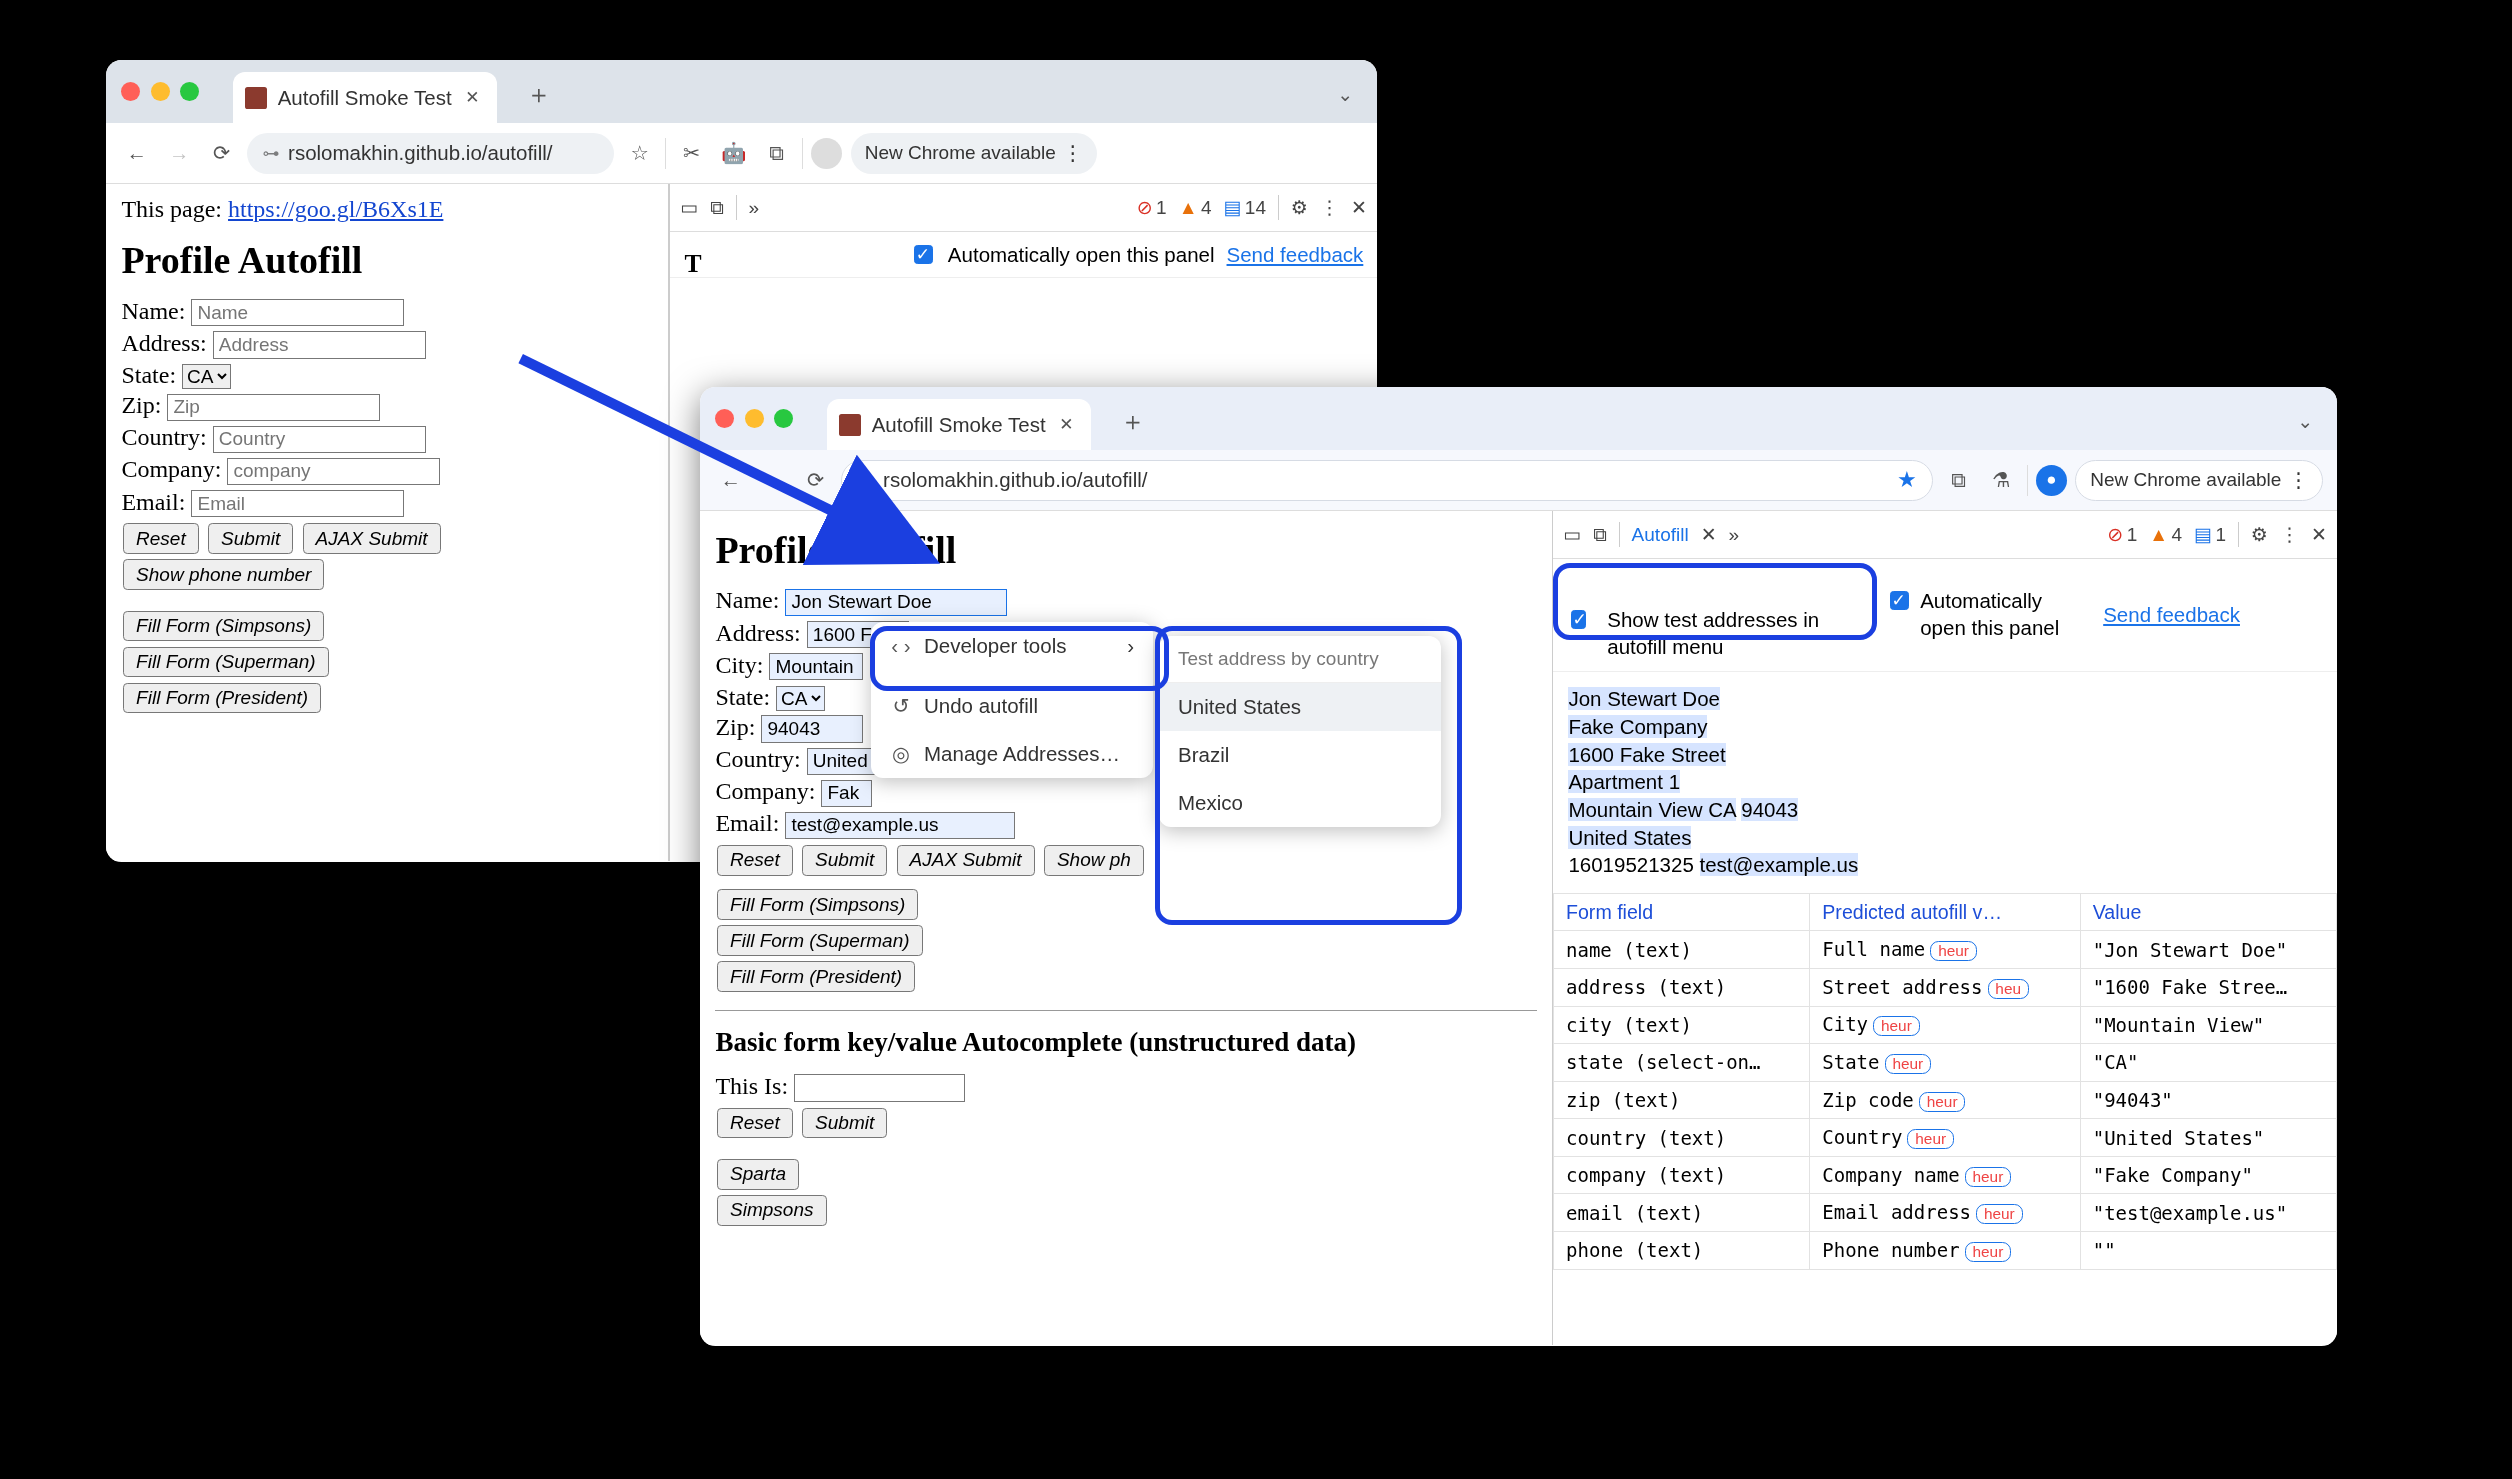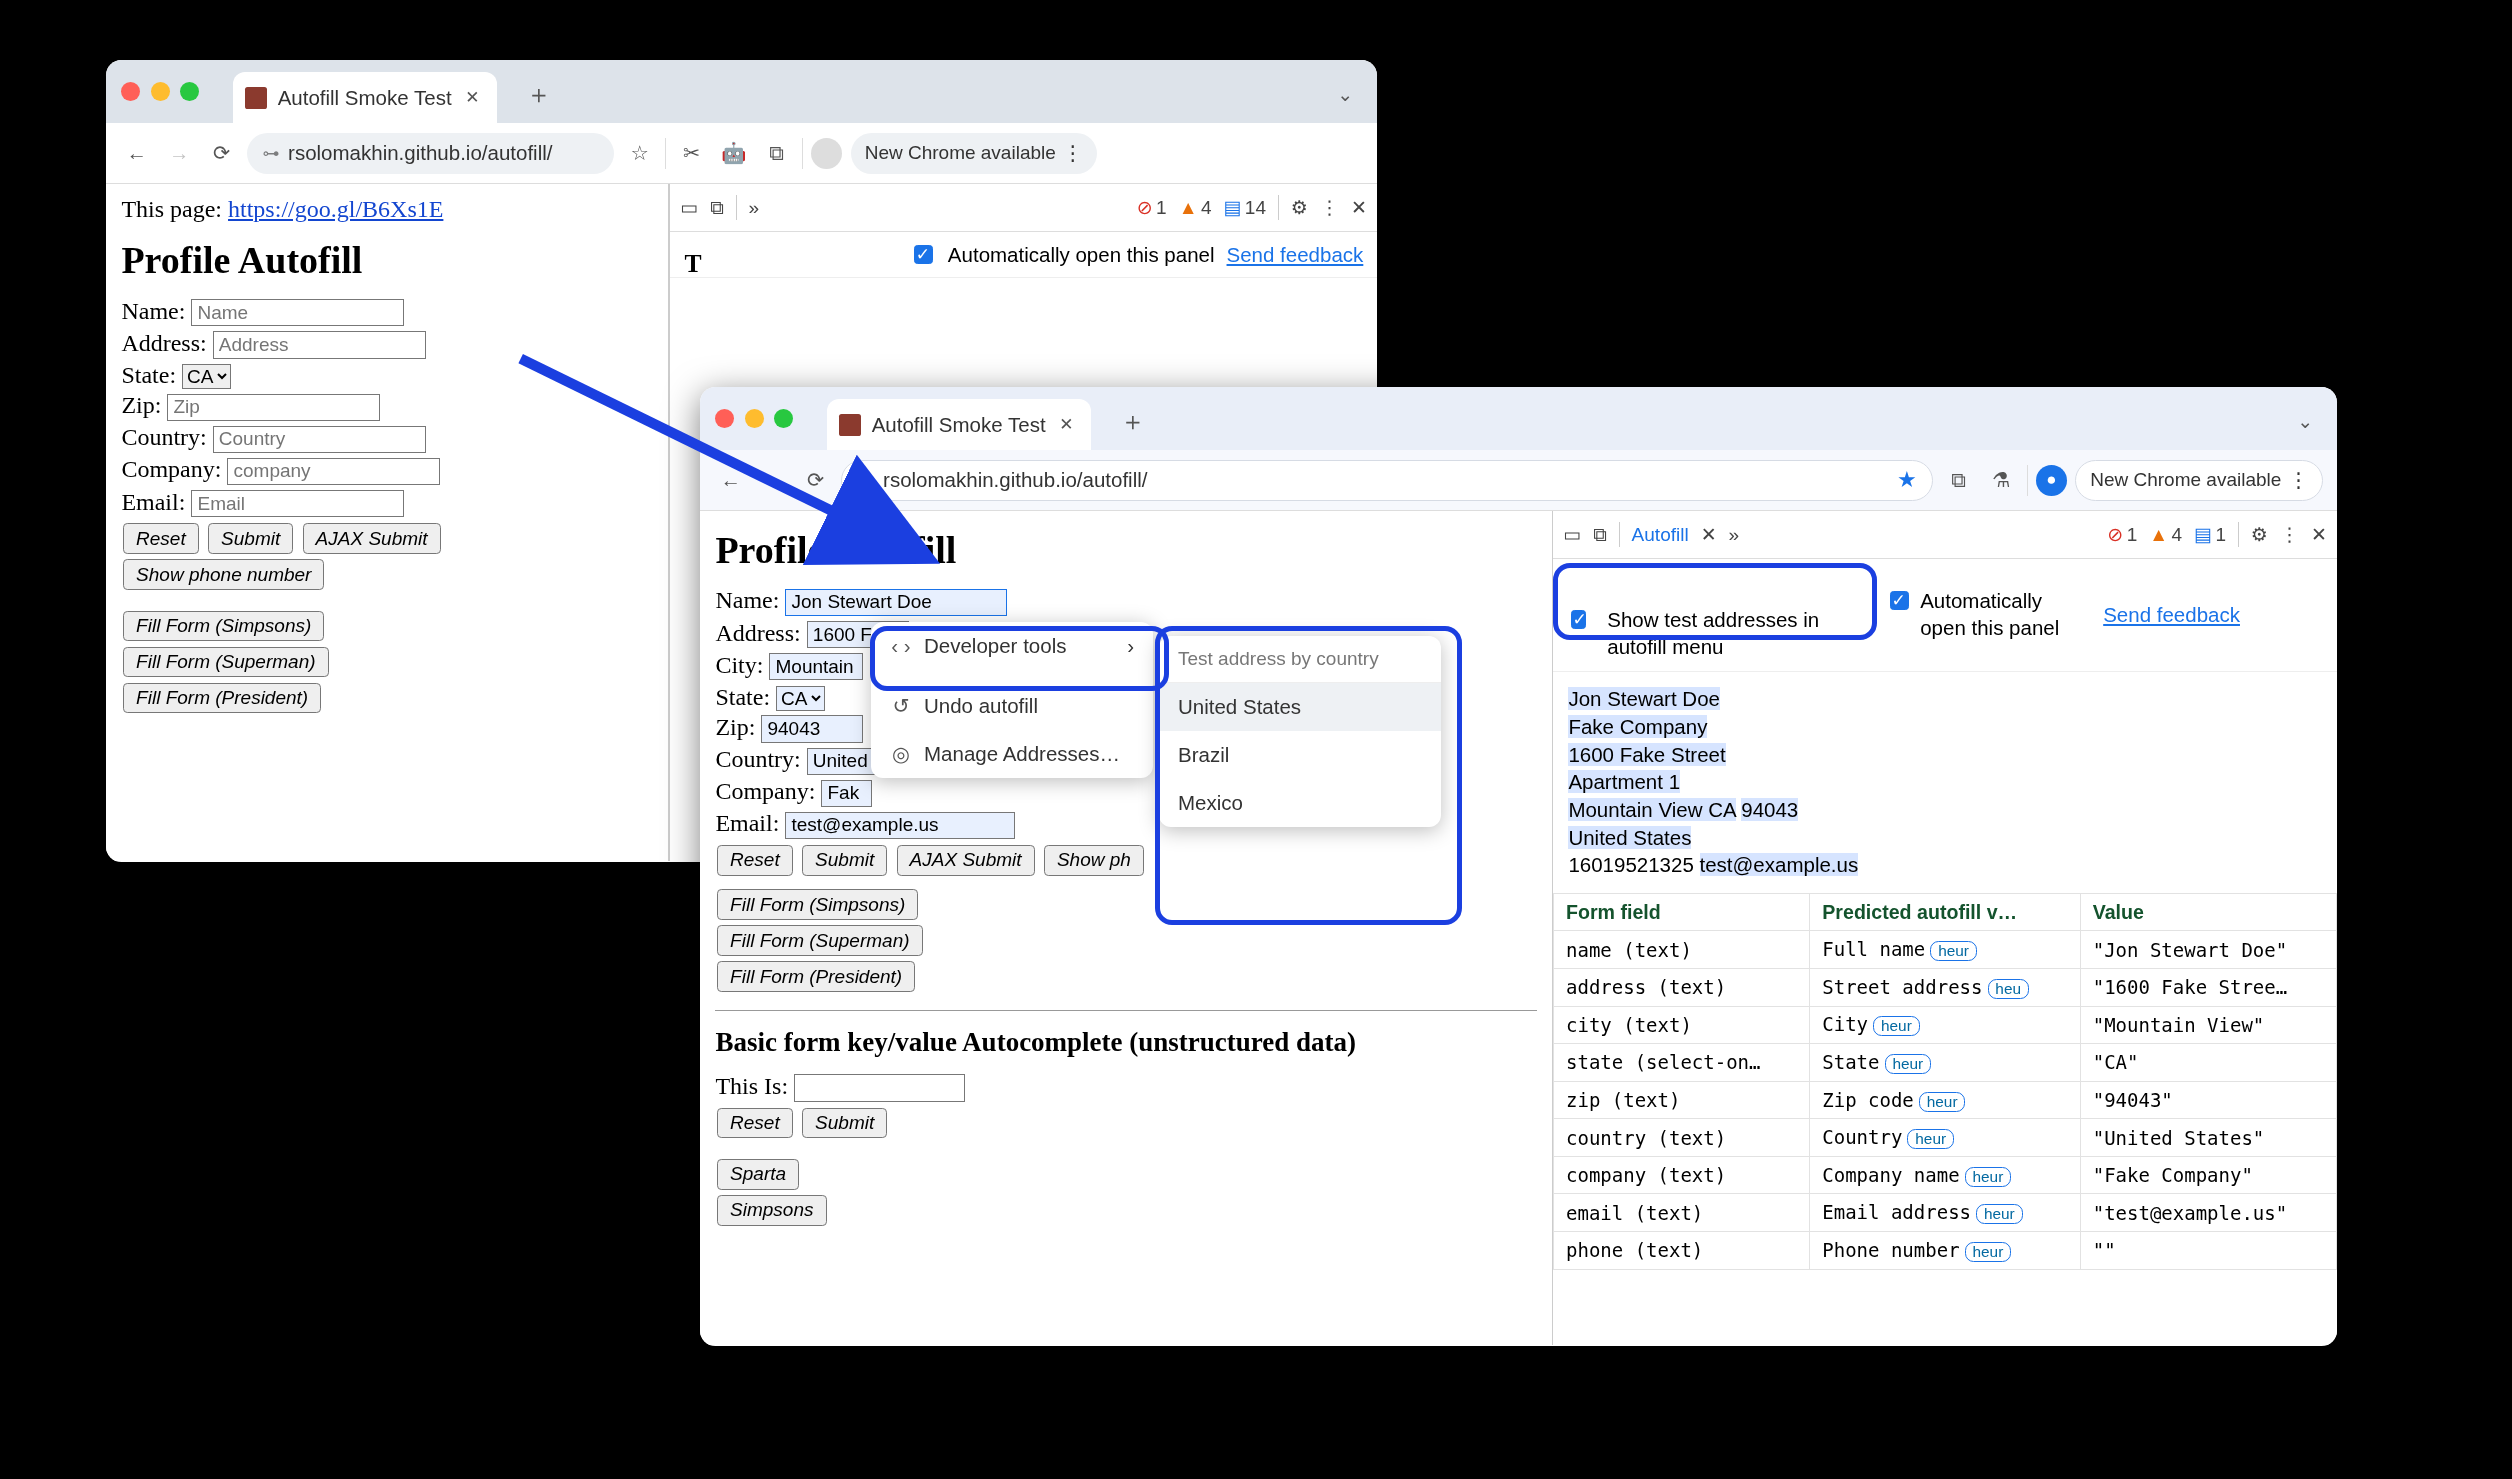--- a/index.html
+++ b/index.html
@@ -124,23 +124,23 @@
   .blue-frame { position:absolute; border:5.1px solid #1b3fe0; border-radius:17px;
     pointer-events:none; z-index:45;}
 
   
   .addr { padding:13.7px 15.4px; font-size:20.5px; line-height:1.35; }
   .addr span.h { background:#d6e4ff; }
 
   
   .dtable { width:100%; border-collapse:collapse; font-size:19.6px;}
   .dtable th, .dtable td { text-align:left; padding:6.8px 12px; border:0.9px solid #e2e2e2; }
-  .dtable th { font-weight:700; color:#14532d; background:#fff; }
+  .dtable th { font-weight:400; color:#1d4ed8; background:#fff; }
   .dtable td.mono { font-family: ui-monospace, Menlo, Consolas, monospace; font-size:19px;}
-  .heur { display:inline-block; border:0.9px solid #1a73e8; color:#0369a1;
+  .heur { display:inline-block; border:0.9px solid #1a73e8; color:#ef4444;
     border-radius:8.5px; padding:0 6.8px; font-size:15.4px; margin-left:5.1px; font-family:Arial;}
 
   .iconbtn { cursor:pointer; }
 
   .tcut { padding:10.2px 15.4px; font-family:"Times New Roman",serif; font-size:25.6px; font-weight:bold; }
 
 </style>
 </head>
 <body>
 

